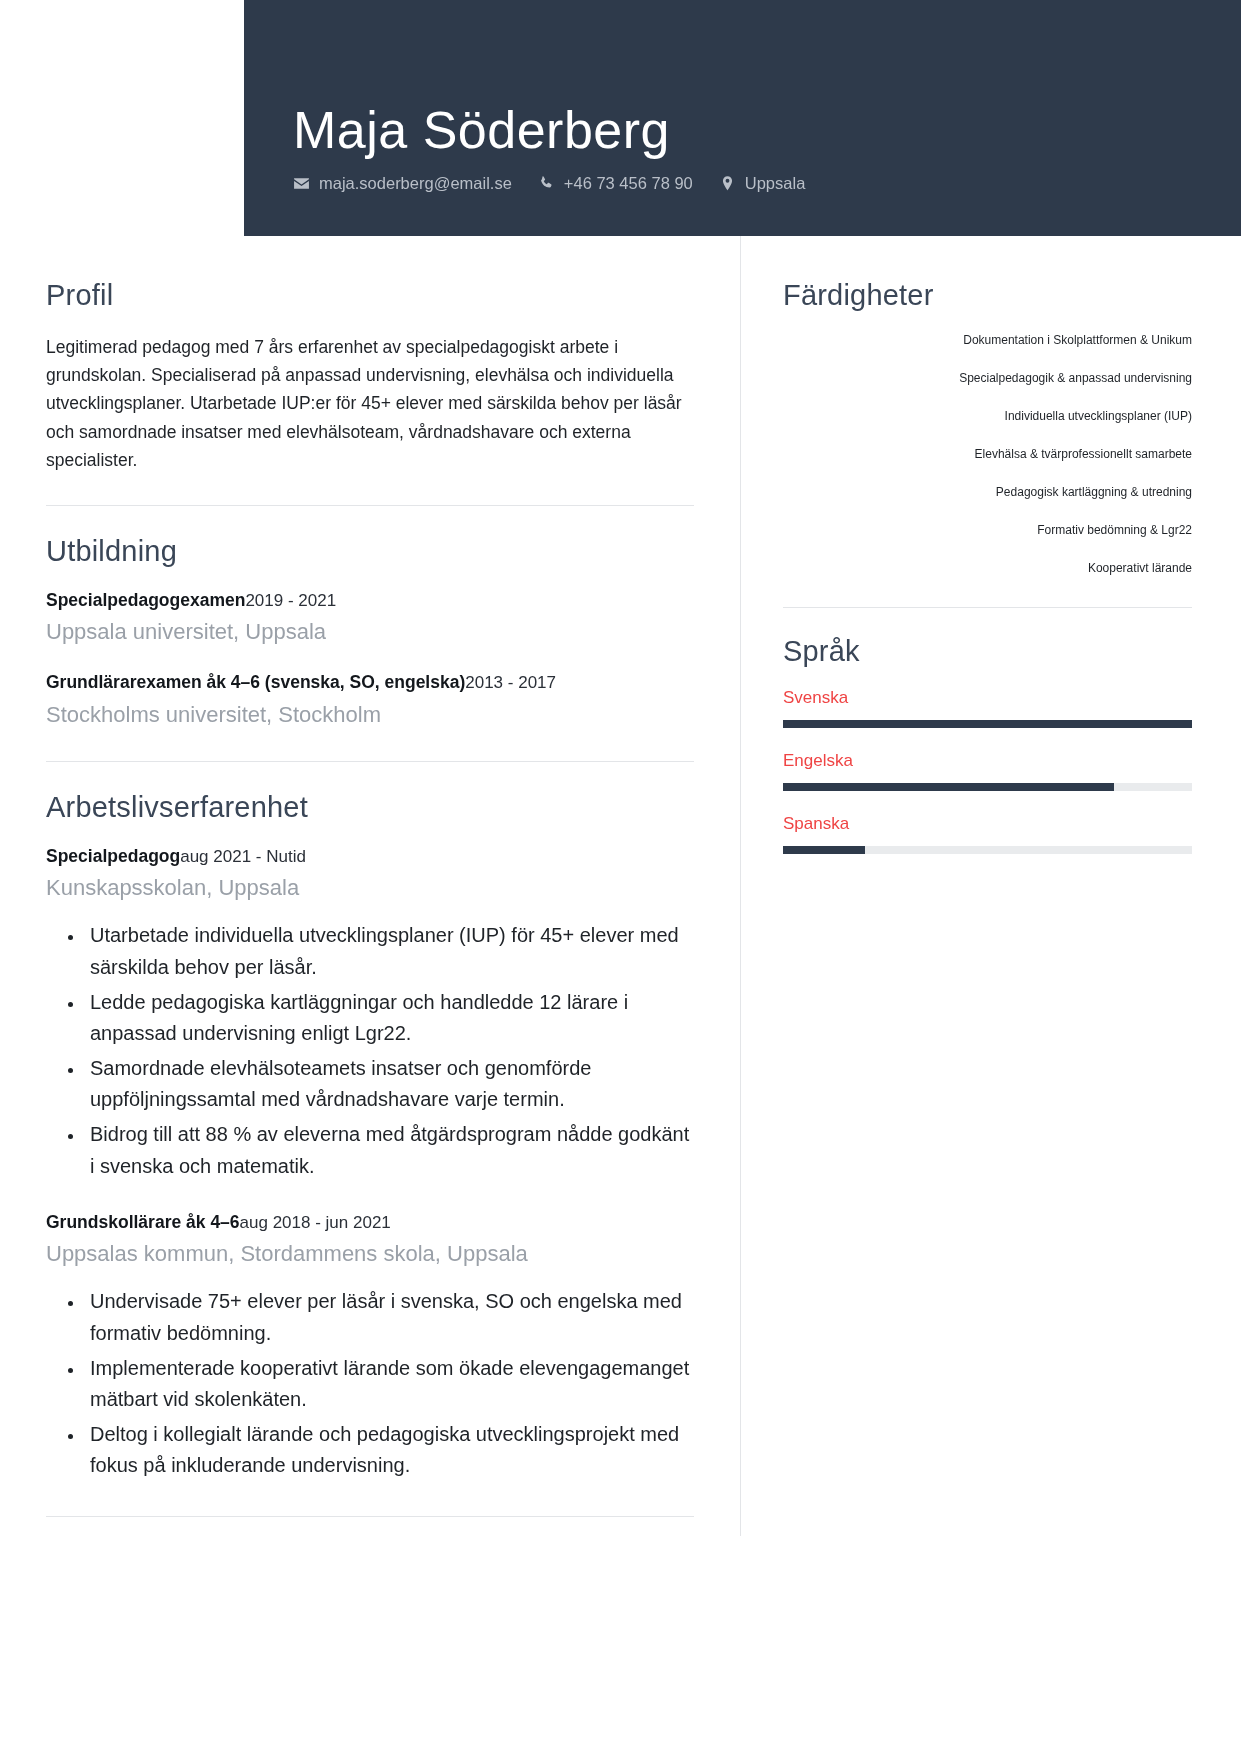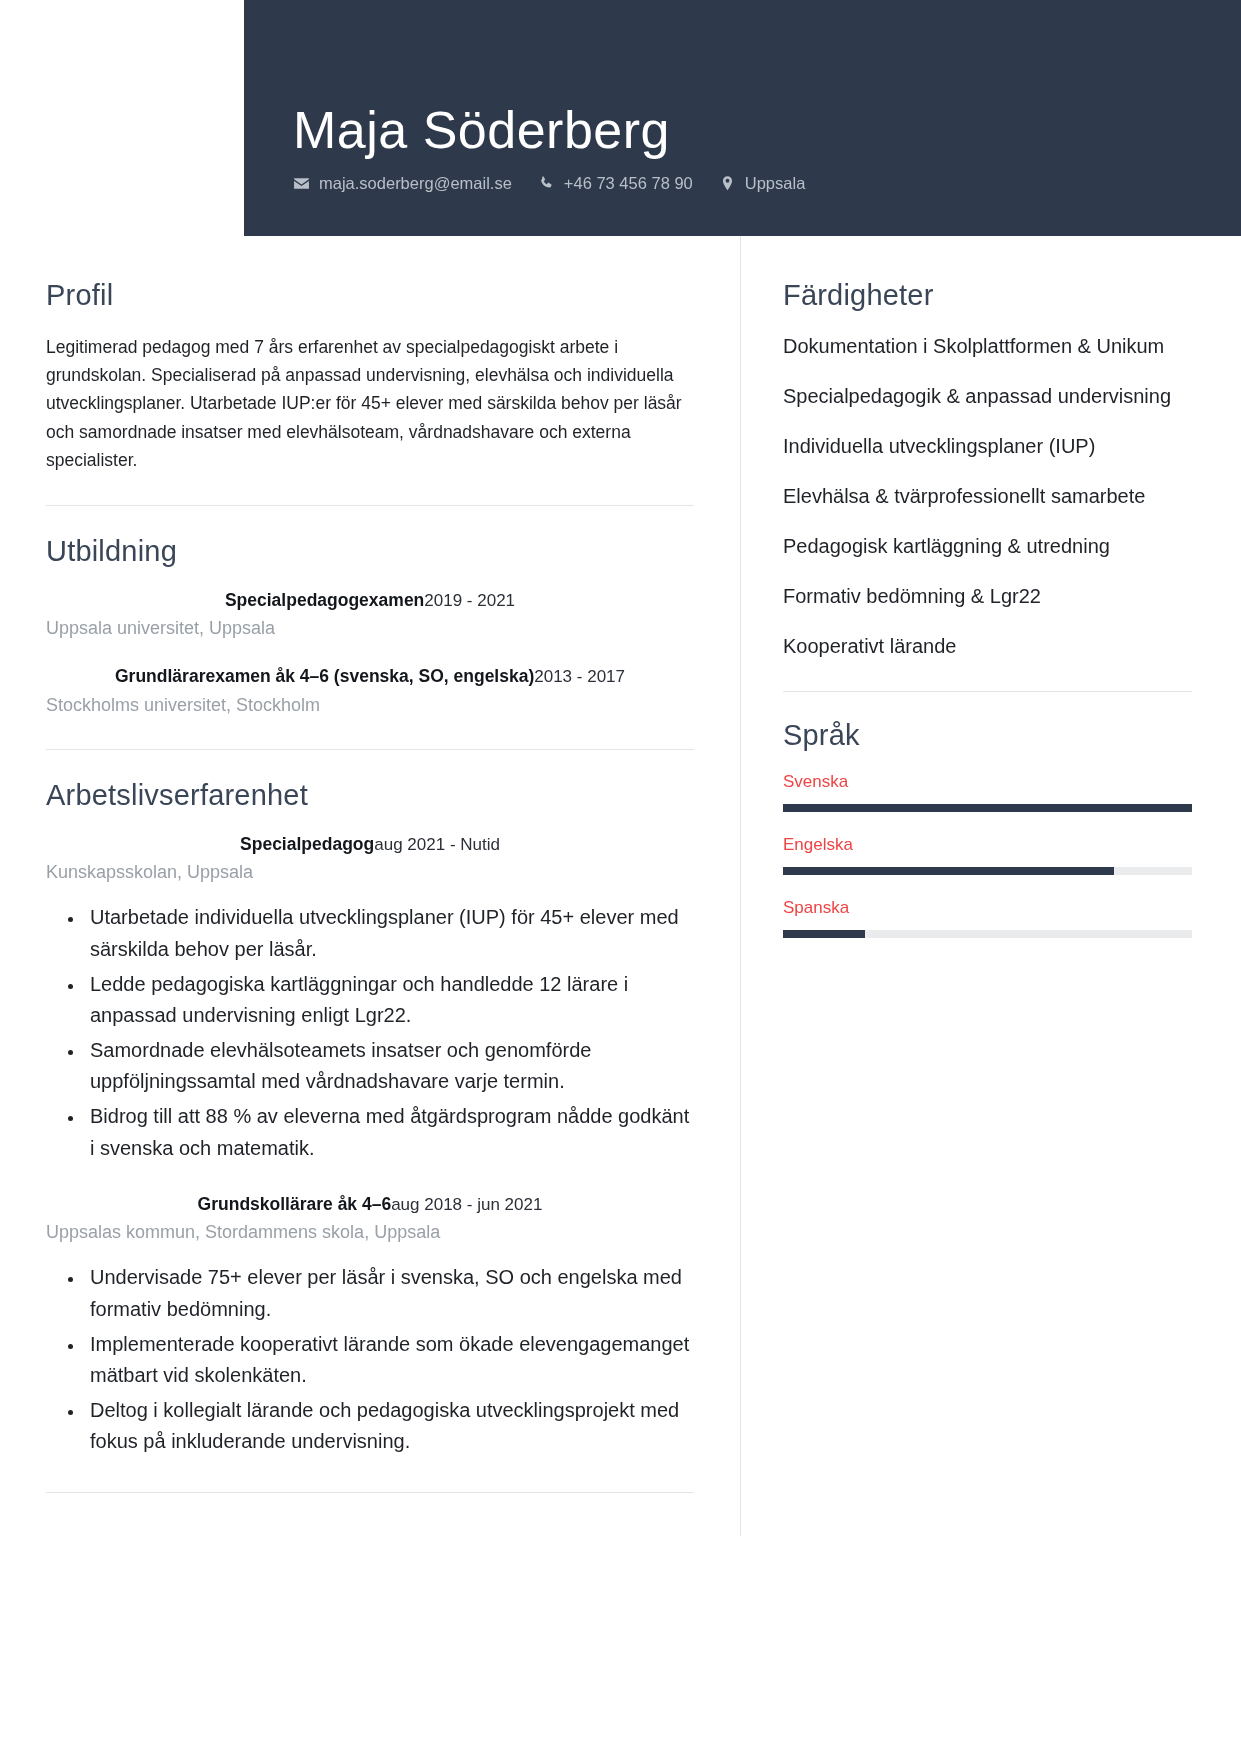--- a/index.html
+++ b/index.html
@@ -113,63 +113,64 @@
     height: 1px;
     background: #e3e5e8;
     margin: 30px 0 26px 0;
   }
 
   
   .entry { margin-bottom: 22px; }
   .entry:last-child { margin-bottom: 0; }
   .entry-head {
     display: flex;
-    justify-content: center;
+    justify-content: flex-start;
     align-items: flex-start;
   }
   .entry-title {
     font-size: 17.5px;
     font-weight: 700;
     color: #13171c;
     line-height: 1.42;
     max-width: 430px;
   }
   .entry-date {
     font-size: 17px;
     font-weight: 400;
     color: #2b3038;
     white-space: nowrap;
     line-height: 1.42;
     padding-top: 1px;
   }
   .entry-sub {
-    font-size: 18px;
+    font-size: 22px;
     color: #9aa0a8;
     line-height: 1.5;
     margin-top: 2px;
   }
   ul.bullets {
     margin: 16px 0 0 0;
     padding-left: 38px;
   }
   ul.bullets li {
     font-size: 20px;
     line-height: 1.58;
     color: #1f2328;
     margin-bottom: 3px;
     padding-left: 6px;
   }
   ul.bullets li::marker { font-size: 16px; }
 
   
   .skill-item {
-    font-size: 20px;
+    font-size: 12px;
     line-height: 1.5;
     color: #1f2328;
     margin-bottom: 20px;
+    text-align: right;
   }
   .skill-item:last-child { margin-bottom: 0; }
 
   
   .lang-block { margin-bottom: 22px; }
   .lang-block:last-child { margin-bottom: 0; }
   .lang-name {
     font-size: 17px;
     color: #ef4444;
     margin-bottom: 11px;

